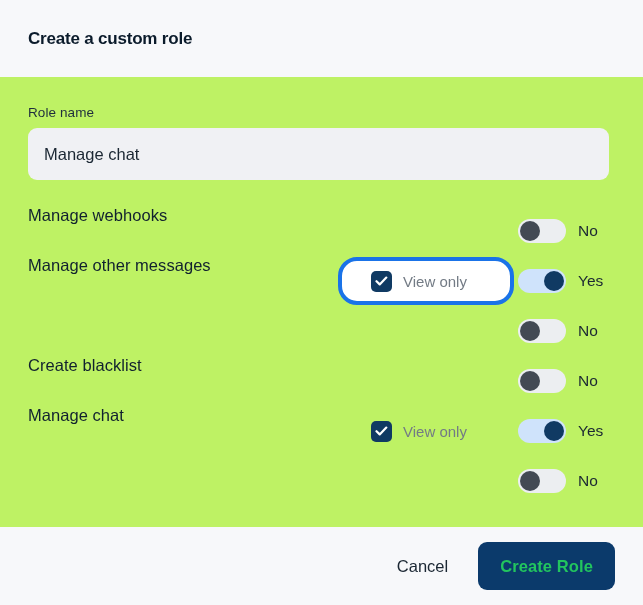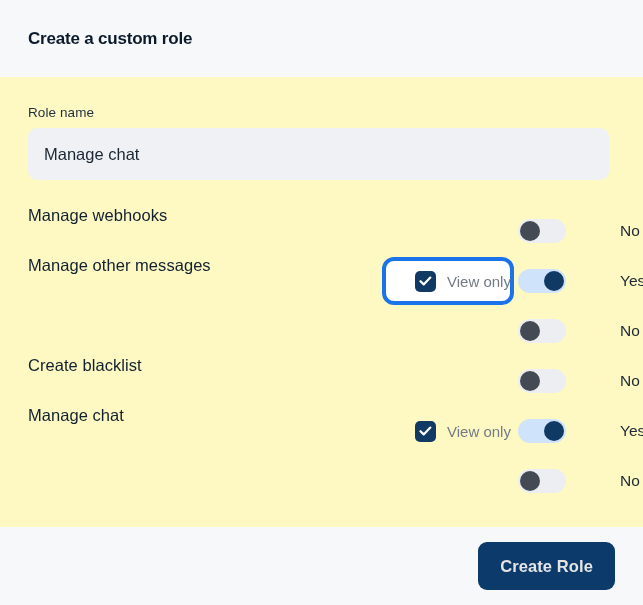--- a/index.html
+++ b/index.html
@@ -39,21 +39,21 @@
   .dialog-title {
     font-size: 17px;
     font-weight: 700;
     letter-spacing: -0.2px;
     color: #0b1b2b;
   }
 
   
   .dialog-body {
     flex: 1 1 auto;
-    background: #fef9c3;
+    background: #bef264;
     padding: 28px 28px 0 28px;
     position: relative;
     overflow: hidden;
   }
 
   .field-label {
     font-size: 13.5px;
     color: #1f2d3d;
     margin-bottom: 8px;
     letter-spacing: 0.1px;
@@ -99,27 +99,27 @@
     right: 0;
     top: 0;
     height: 50px;
     display: flex;
     align-items: center;
     gap: 0;
   }
 
   
   .viewonly-slot {
-    width: 132px;
+    width: 176px;
     height: 48px;
     display: flex;
     align-items: center;
     justify-content: flex-start;
     padding-left: 33px;
-    border-radius: 12px;
+    border-radius: 19px;
     background: transparent;
   }
 
   .viewonly-slot.focused {
     background: #ffffff;
     border: 4px solid #1a73e8;
     padding-left: 29px;
   }
 
   .viewonly-slot.empty { visibility: hidden; }
@@ -144,21 +144,20 @@
     white-space: nowrap;
   }
 
   
   .toggle-wrap {
     width: 101px;
     display: flex;
     align-items: center;
     justify-content: flex-start;
     padding-left: 4px;
-    gap: 42px;
   }
 
   .toggle {
     width: 48px;
     height: 24px;
     border-radius: 12px;
     position: relative;
     flex: 0 0 auto;
     background: #eceef1;
   }
@@ -207,21 +206,21 @@
     font-size: 16.5px;
     color: #1b2733;
     cursor: pointer;
     padding: 10px 12px;
   }
 
   .btn-primary {
     background: #0b3a6b;
     border: none;
     border-radius: 9px;
-    color: #e5e5e5;
+    color: #22c55e;
     font-family: "Liberation Sans", sans-serif;
     font-size: 16.5px;
     font-weight: 700;
     padding: 0 22px;
     height: 48px;
     cursor: pointer;
     letter-spacing: 0.1px;
   }
 </style>
 </head>
@@ -333,16 +332,17 @@
               </div>
               <span class="toggle-text">No</span>
             </div>
           </div>
         </div>
       </div>
 
   </div>
 
   <div class="dialog-footer">
+    <button class="btn-cancel">Cancel</button>
     <button class="btn-primary">Create Role</button>
   </div>
 
 </div>
 
 </body></html>

